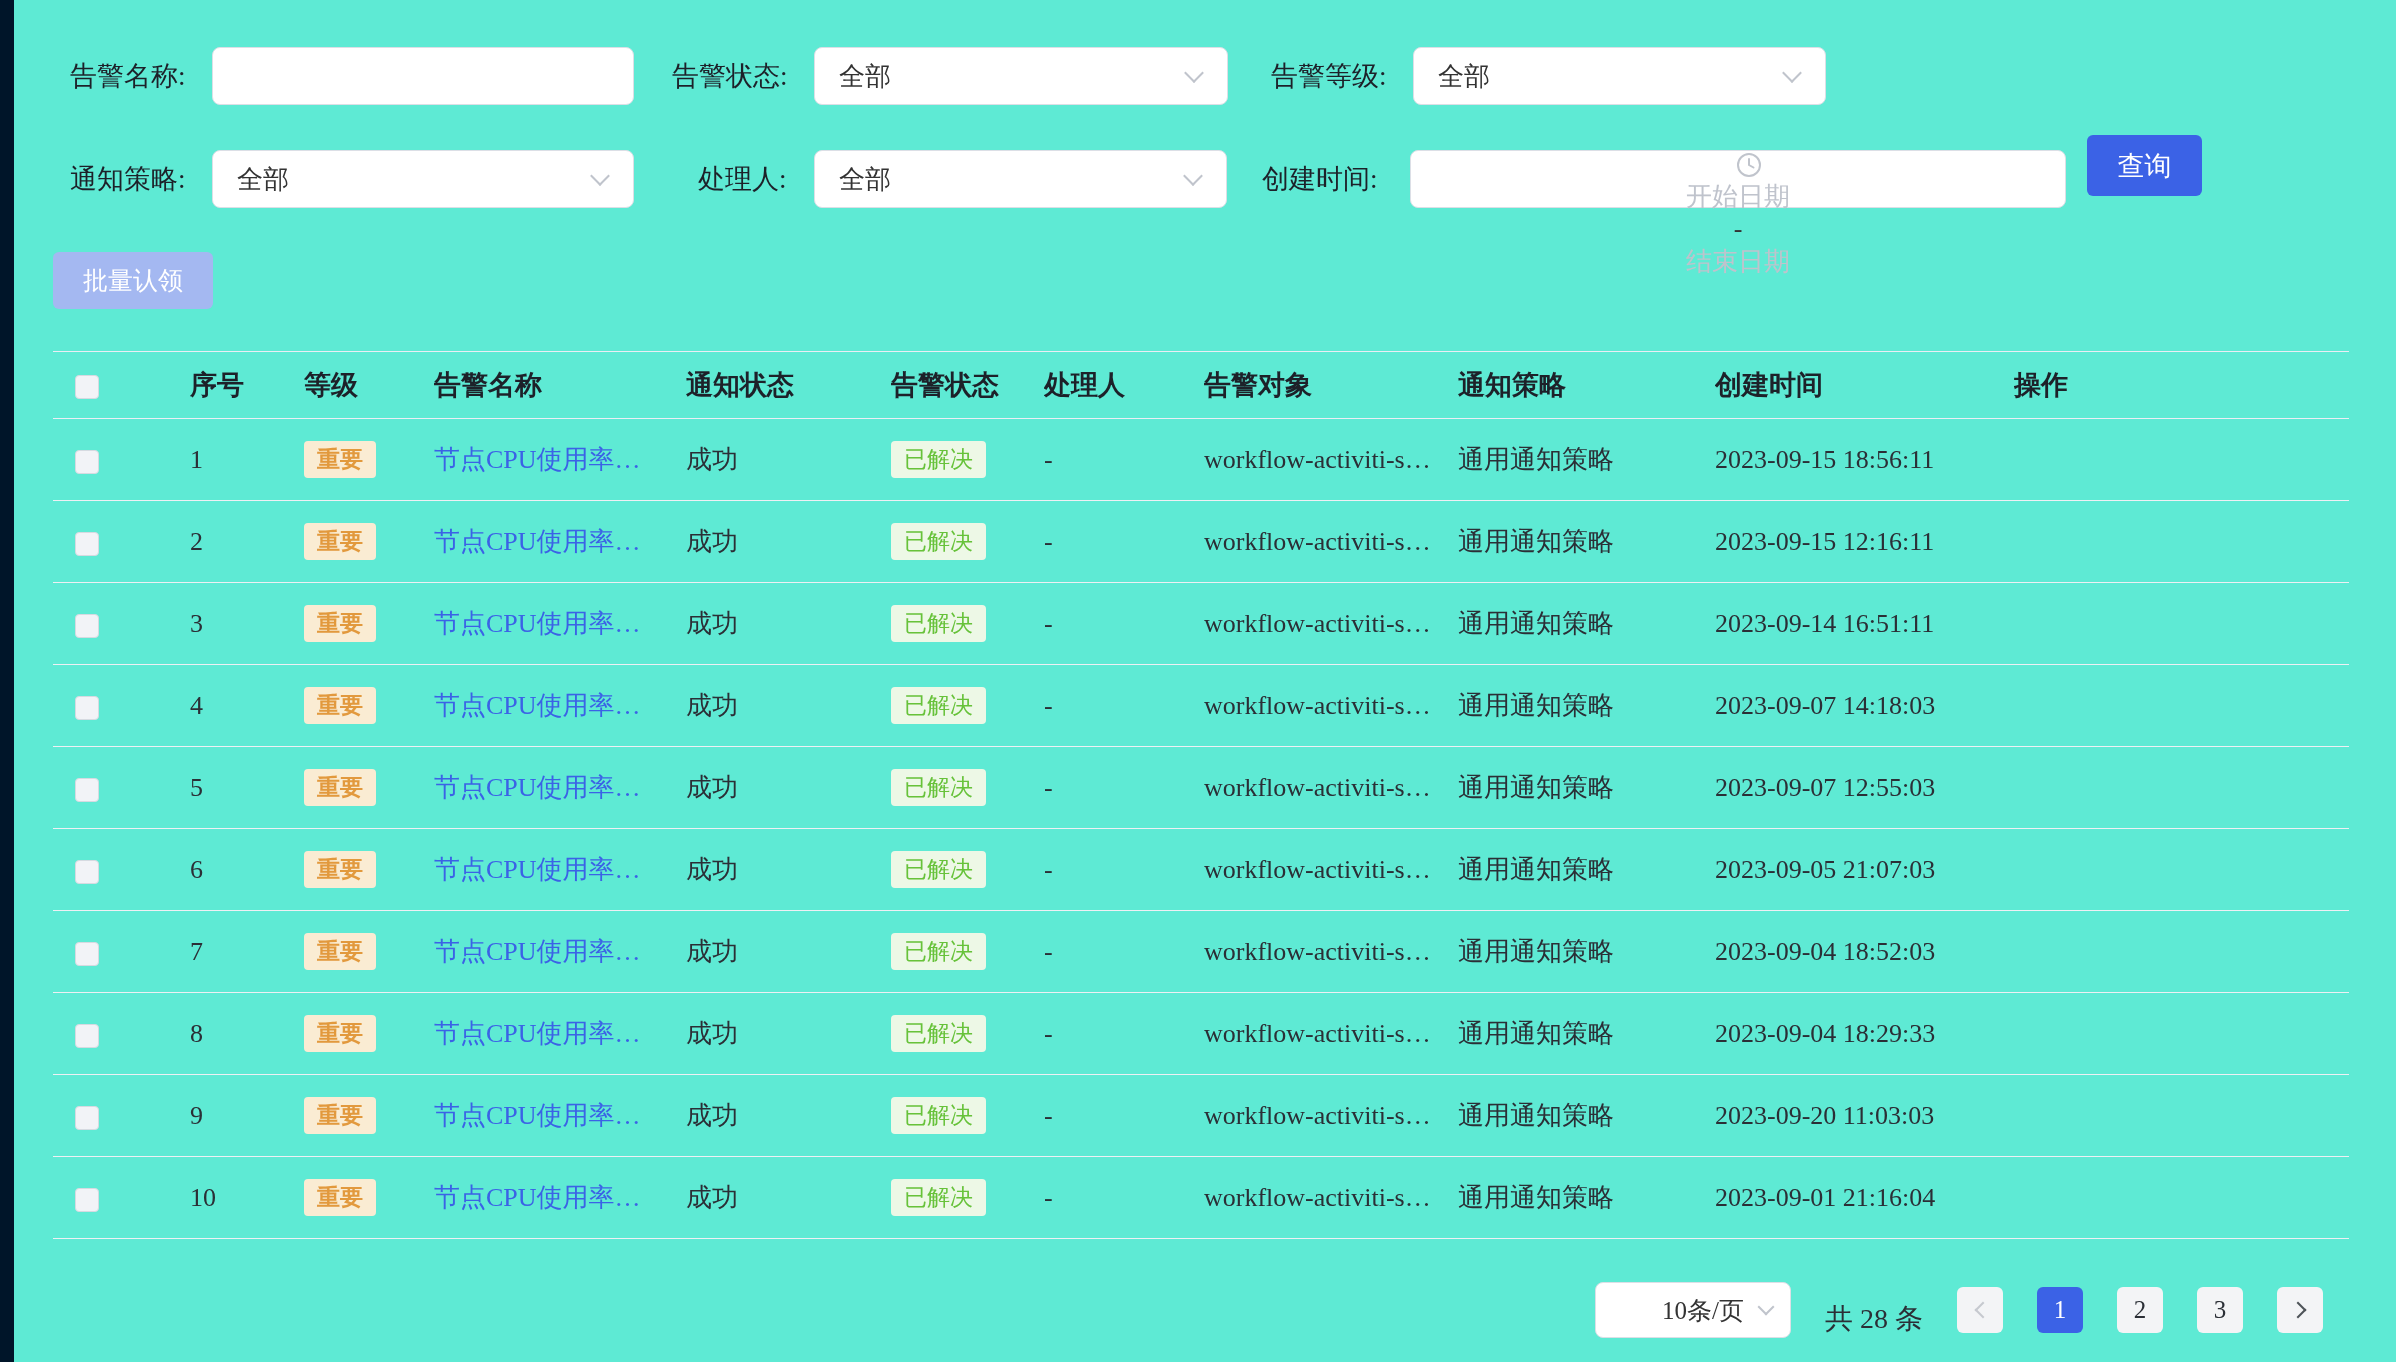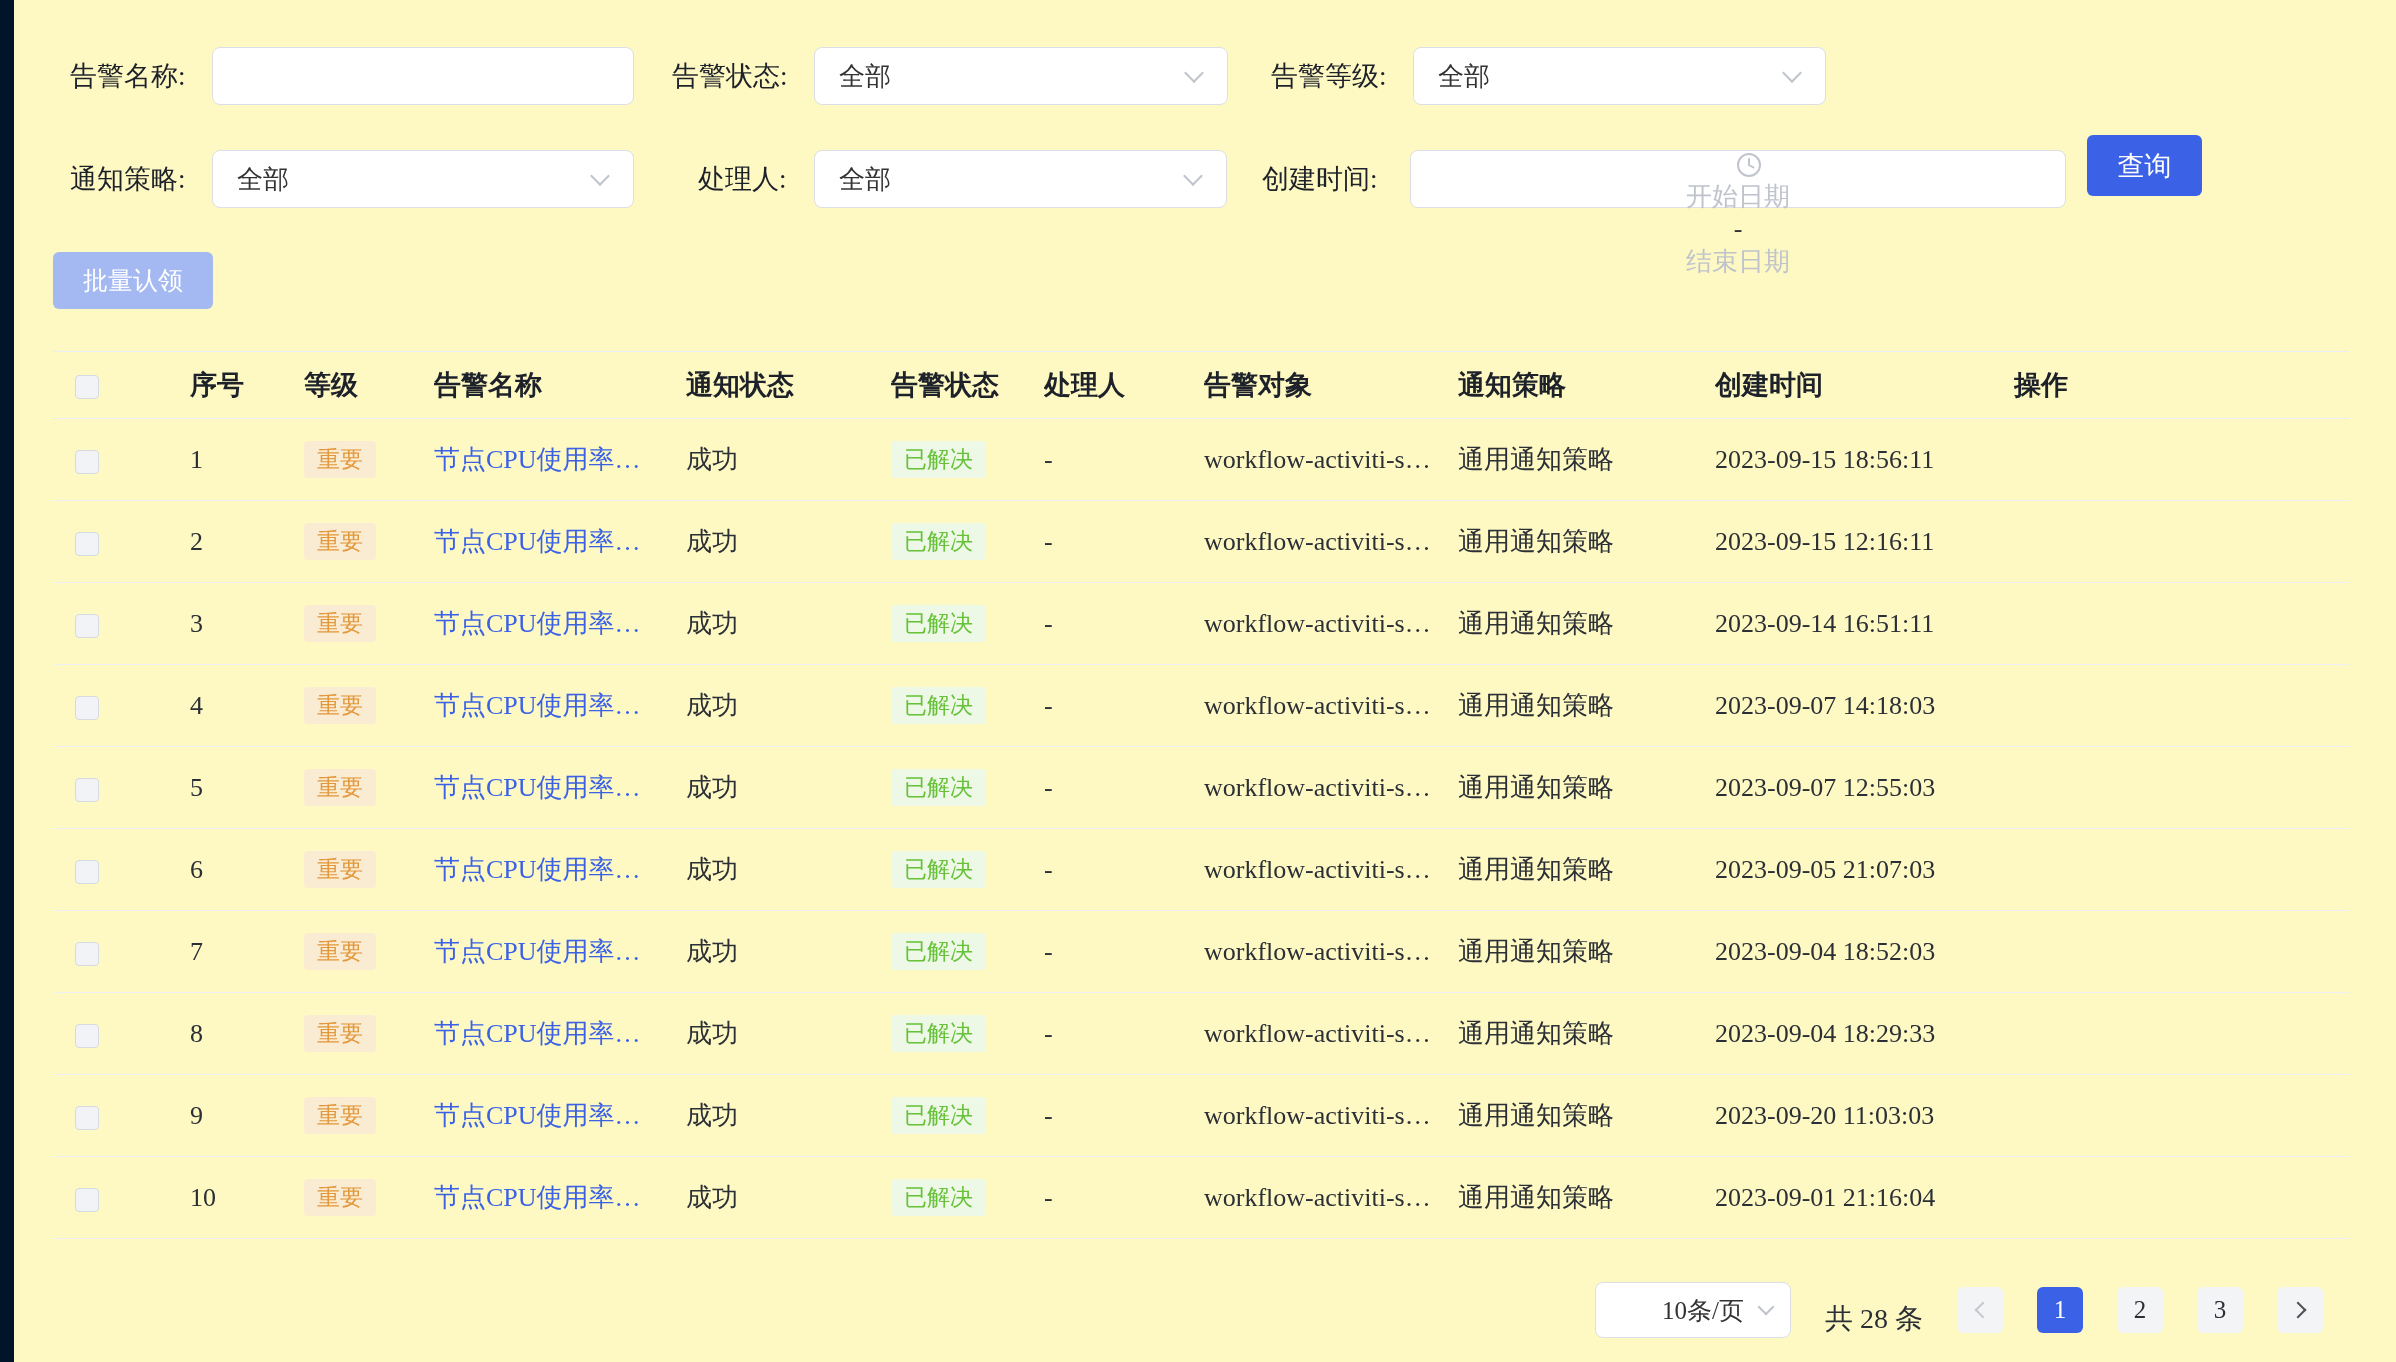--- a/index.html
+++ b/index.html
@@ -11,21 +11,21 @@
     --ok-text:#67c23a;
     --edge:#001529;
   }
   *{box-sizing:border-box;}
   html,body{margin:0;padding:0;}
   body{
     width:2396px;height:1362px;background:#ffffff;
     font-family:"Liberation Serif","DejaVu Serif",serif;
     color:#2b2f36;
   }
-  .page{position:relative;width:2396px;height:1362px;background:#fef9c3;overflow:hidden;}
+  .page{position:relative;width:2396px;height:1362px;background:#5eead4;overflow:hidden;}
   .edge-strip{position:absolute;left:0;top:0;width:14px;height:100%;background:var(--edge);}
 
   
   .flabel{position:absolute;height:58px;line-height:58px;font-size:27px;color:#1d2129;white-space:nowrap;}
   .control{
     position:absolute;height:58px;border:1px solid #dcdfe6;border-radius:8px;background:#fff;
     display:flex;align-items:center;font-size:26px;color:#333;
   }
   .control .value{padding-left:24px;flex:1;}
   .chev{
@@ -61,21 +61,21 @@
   .thead{height:68px;border-top:1px solid #ebeef5;border-bottom:1px solid #ebeef5;
     font-weight:bold;font-size:27px;color:#1d2129;}
   .trow{height:82px;border-bottom:1px solid #eef0f4;font-size:26px;color:#2b2f36;}
   .cell{overflow:hidden;white-space:nowrap;padding-right:14px;}
   .cell-check{padding-left:22px;}
   .checkbox{
     display:inline-block;width:24px;height:24px;border:1px solid #d6dae1;border-radius:4px;
     background:#f2f3f7;vertical-align:middle;cursor:pointer;
   }
   .badge{display:inline-block;border-radius:4px;font-size:23px;padding:5px 13px;line-height:1.2;}
-  .badge-warn{background:var(--warn-bg);color:var(--warn-text);}
+  .badge-warn{background:var(--warn-bg);color:var(--warn-text);font-weight:bold;}
   .badge-ok{background:var(--ok-bg);color:var(--ok-text);}
   .link{color:var(--accent);cursor:pointer;}
 
   
   .pager{position:absolute;top:1281px;right:73px;height:58px;display:flex;align-items:center;gap:34px;}
   .pagesize{
     width:196px;height:56px;border:1px solid #dcdfe6;border-radius:8px;background:#fff;
     display:flex;align-items:center;font-size:25px;color:#333;cursor:pointer;padding-left:44px;
   }
   .pagesize .value{padding-left:22px;flex:1;}

